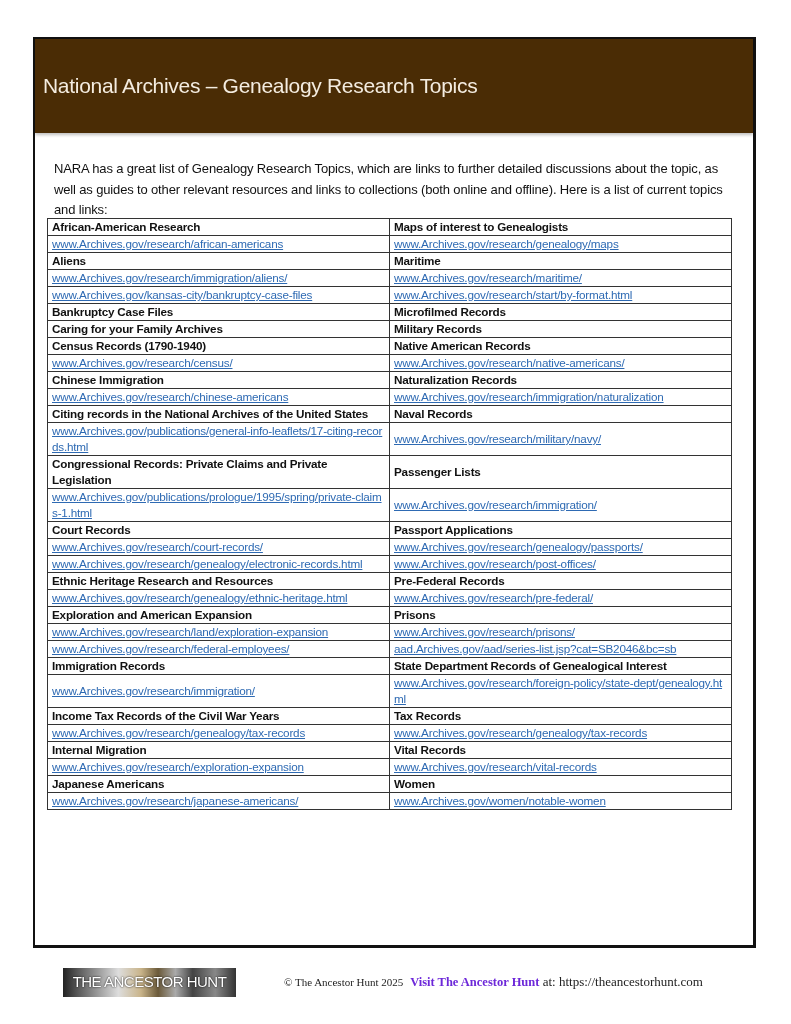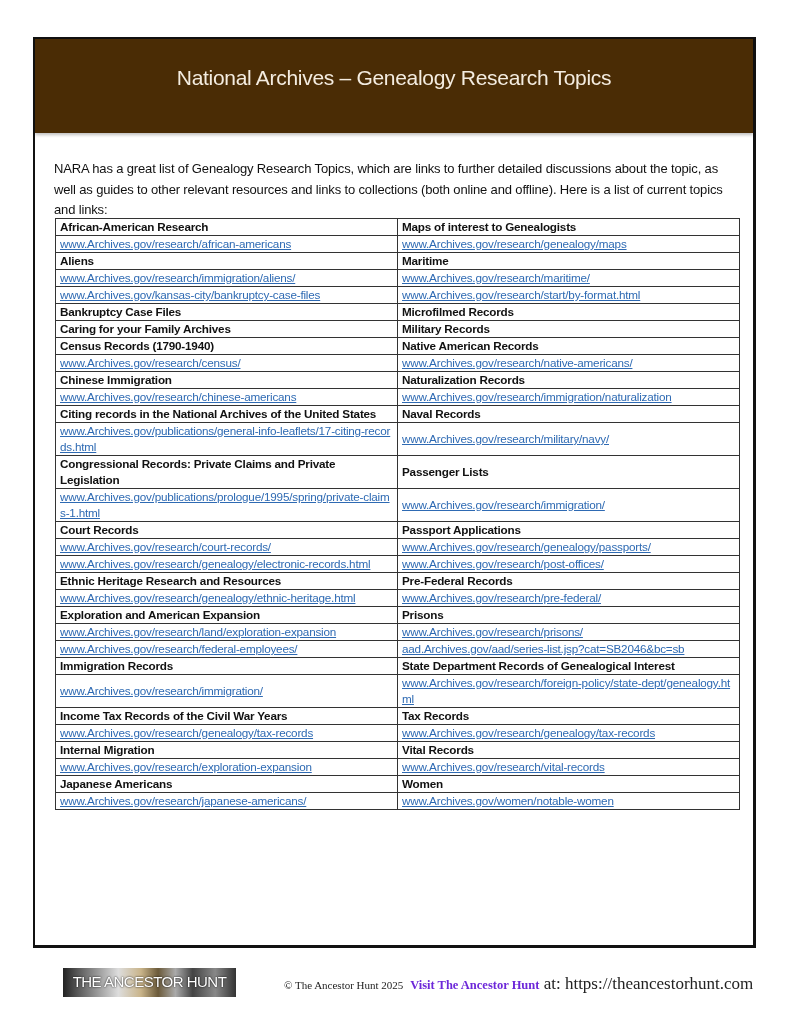--- a/index.html
+++ b/index.html
@@ -2,39 +2,39 @@
 <html><head>
 <meta charset="utf-8">
 <style>
   html, body { margin: 0; padding: 0; background: #ffffff; }
   body { width: 791px; height: 1024px; position: relative; overflow: hidden;
          font-family: "Liberation Sans", "DejaVu Sans", sans-serif; }
   .frame { position: absolute; left: 33px; top: 37px; width: 718px; height: 906px;
            border: 2px solid #111; border-right-width: 3px; border-bottom-width: 3px; box-sizing: content-box; background: #fff; }
   .banner { position: absolute; left: 0; top: 0; right: 0; height: 94px; background: #4a2c05;
             box-shadow: 0 2px 3px rgba(0,0,0,0.25); }
-  .banner h1 { margin: 0; position: absolute; left: 0; right: 0; top: 27px; text-align: center;
+  .banner h1 { margin: 8px; position: absolute; left: 0; right: 0; top: 27px; text-align: left;
                color: #f4ece0; font-weight: normal; font-size: 21px; letter-spacing: -0.3px;
                font-family: "Liberation Sans", sans-serif; }
   .intro { position: absolute; left: 19px; right: 16px; top: 107px; font-size: 13px; line-height: 20.5px; color: #111; letter-spacing: -0.15px; }
-  table.topics { position: absolute; left: 20px; top: 179px; width: 684px; border-collapse: collapse; table-layout: fixed; }
+  table.topics { position: absolute; left: 12px; top: 179px; width: 684px; border-collapse: collapse; table-layout: fixed; }
   table.topics td { border: 1px solid #333; padding: 0 4px; font-size: 11.7px; line-height: 16px; vertical-align: middle; letter-spacing: -0.2px; }
   table.topics td.topic { font-weight: bold; color: #111; }
   table.topics td.link a { color: #2e6ab3; text-decoration: underline; word-break: break-all; }
   table.topics col.c1 { width: 342px; }
   table.topics col.c2 { width: 342px; }
   .footer { position: absolute; left: 0; right: 0; top: 966px; height: 34px; }
   .logo { position: absolute; left: 63px; top: 2px; width: 173px; height: 29px;
           background: linear-gradient(90deg, #222 0%, #555 8%, #999 20%, #ddd 32%, #c9b48a 45%, #6b5a3a 55%, #aaa 65%, #444 75%, #888 88%, #333 100%);
           overflow: hidden; }
   .logo span { position: absolute; left: 0; right: 0; top: 5px; text-align: center; color: #fff; font-size: 15px;
                font-family: "Liberation Sans", sans-serif; letter-spacing: -0.5px; text-shadow: 0 0 2px #000; }
   .credit { position: absolute; left: 284px; top: 8px; font-family: "Liberation Serif", serif; font-size: 11px; color: #222; white-space: nowrap; }
   .credit .visit { font-weight: bold; color: #6d28d9; font-size: 12.5px; margin-left: 4px; }
-  .credit .url { font-size: 17px; }
+  .credit .url { font-size: 13px; }
 </style>
 </head>
 <body>
 
 <div class="frame">
   <div class="banner">
     <h1>National Archives – Genealogy Research Topics</h1>
   </div>
   <p class="intro">NARA has a great list of Genealogy Research Topics, which are links to further detailed discussions about the topic, as well as guides to other relevant resources and links to collections (both online and offline). Here is a list of current topics and links:</p>
 

